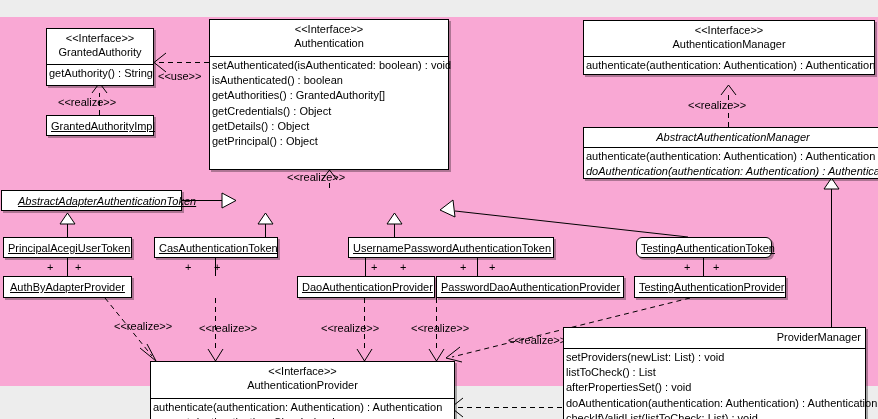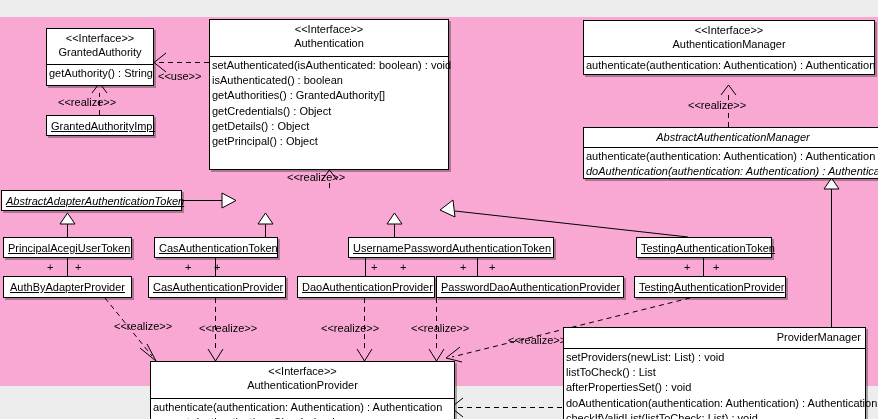--- a/index.html
+++ b/index.html
@@ -242,21 +242,21 @@
   <div class="uml-box" style="left:583px; top:110px; width:300px; height:52px;">
     <div class="uml-header with-body" style="height:20px;">
       <span class="cls-name abstract">AbstractAuthenticationManager</span>
     </div>
     <div class="uml-compartment">
       <span class="member">authenticate(authentication: Authentication) : Authentication</span>
       <span class="member abstract">doAuthentication(authentication: Authentication) : Authentication</span>
     </div>
   </div>
 
-  <div class="uml-box simple-box" style="left:1px; top:173px; width:181px; height:21px;">
+  <div class="uml-box simple-box" style="left:1px; top:173px; width:181px; height:21px;padding-left:12px;">
     <div class="uml-header">
       <span class="cls-name abstract">AbstractAdapterAuthenticationToken</span>
     </div>
   </div>
 
 
   <div class="uml-box simple-box" style="left:154px; top:220px; width:124px; height:21px;">
     <div class="uml-header">
       <span class="cls-name">CasAuthenticationToken</span>
     </div>
@@ -267,37 +267,32 @@
       <span class="cls-name">PrincipalAcegiUserToken</span>
     </div>
   </div>
 
   <div class="uml-box simple-box" style="left:348px; top:220px; width:206px; height:21px;">
     <div class="uml-header">
       <span class="cls-name">UsernamePasswordAuthenticationToken</span>
     </div>
   </div>
 
-  <div class="uml-box simple-box" style="left:636px; top:220px; width:136px; height:21px;">
+  <div class="uml-box simple-box" style="left:636px; top:220px; width:136px; height:21px;border-radius:6px;">
     <div class="uml-header">
       <span class="cls-name">TestingAuthenticationToken</span>
     </div>
   </div>
 
   <div class="uml-box simple-box" style="left:3px; top:259px; width:129px; height:22px;">
     <div class="uml-header">
       <span class="cls-name">AuthByAdapterProvider</span>
     </div>
   </div>
 
-  <div class="uml-box simple-box" style="left:148px; top:259px; width:138px; height:22px;">
-    <div class="uml-header">
-      <span class="cls-name">CasAuthenticationProvider</span>
-    </div>
-  </div>
 
   <div class="uml-box simple-box" style="left:297px; top:259px; width:138px; height:22px;">
     <div class="uml-header">
       <span class="cls-name">DaoAuthenticationProvider</span>
     </div>
   </div>
 
   <div class="uml-box simple-box" style="left:436px; top:259px; width:188px; height:22px;">
     <div class="uml-header">
       <span class="cls-name">PasswordDaoAuthenticationProvider</span>

